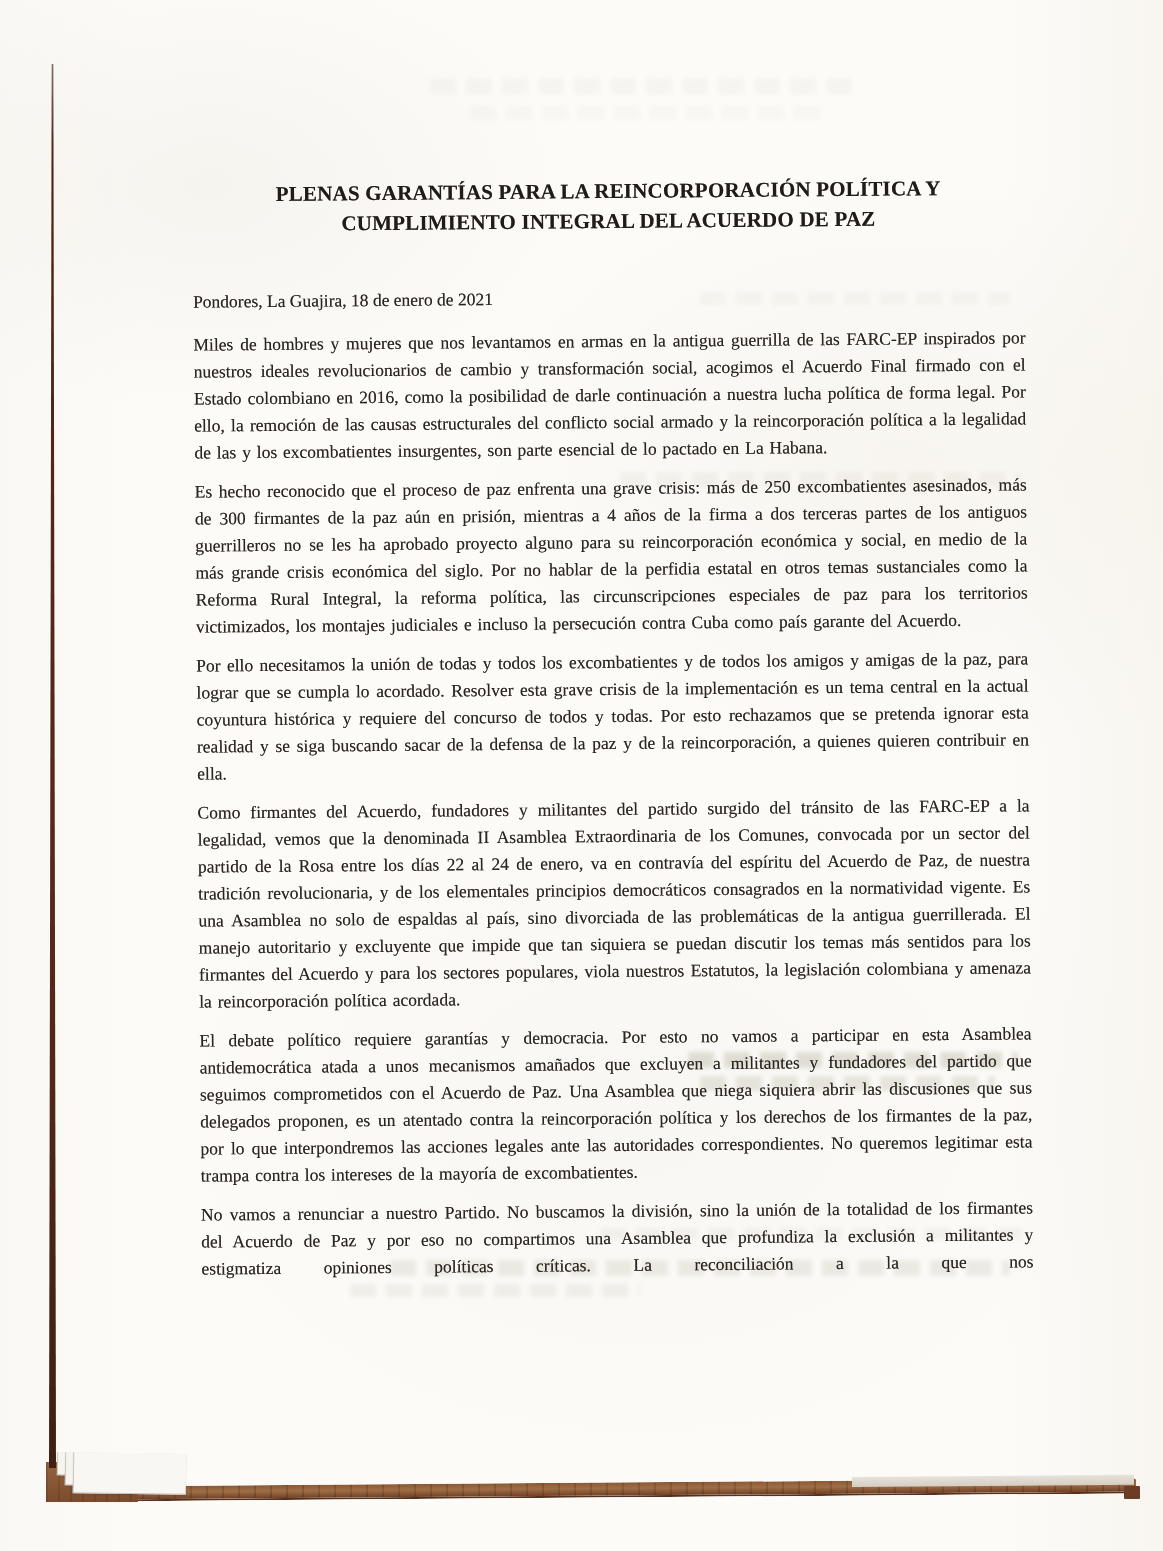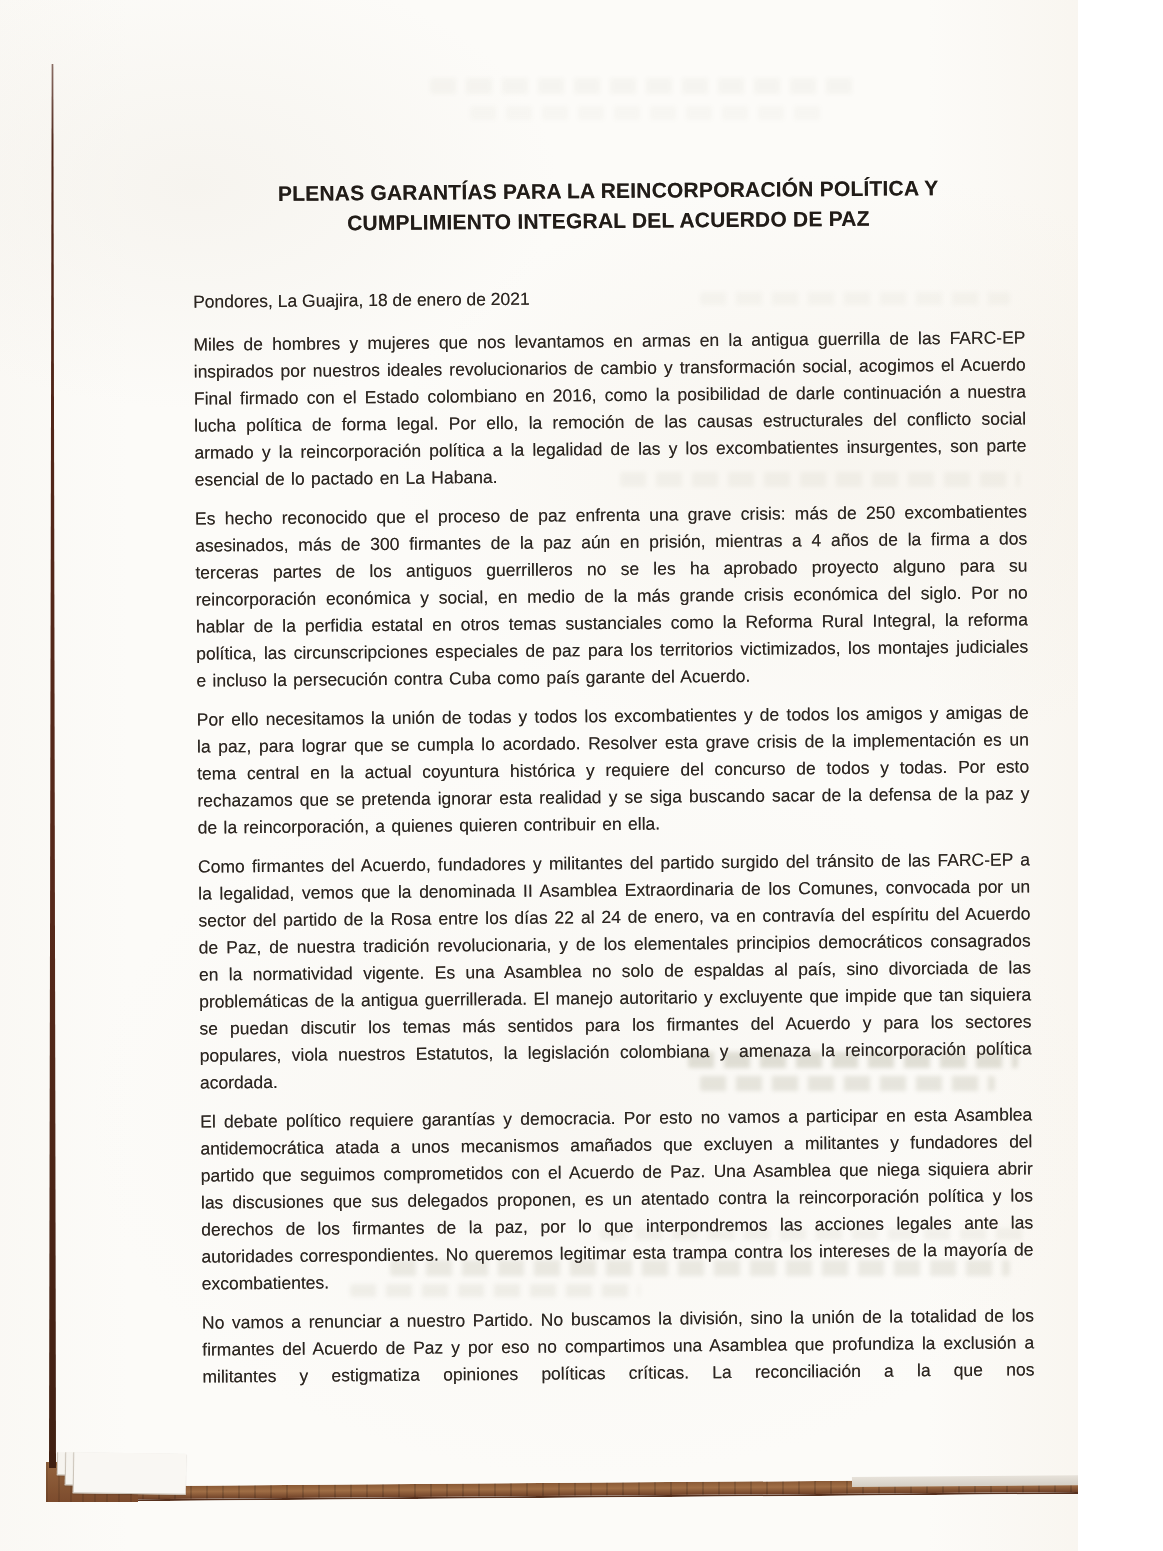--- a/index.html
+++ b/index.html
@@ -4,29 +4,29 @@
 <style>
   :root{
     --paper:#fcfbf8;
     --table:#9c6b43;
     --spine:#4e2418;
     --ink:#2b2520;
   }
   html,body{margin:0;padding:0;background:#fff;}
   .photo{
     position:relative;
-    width:1078px;height:1551px;
+    width:1163px;height:1551px;
     overflow:hidden;
     background:
       radial-gradient(520px 320px at 18% 12%, rgba(236,231,222,.35), rgba(236,231,222,0) 70%),
       radial-gradient(640px 420px at 78% 30%, rgba(238,231,219,.30), rgba(238,231,219,0) 70%),
       radial-gradient(700px 500px at 55% 72%, rgba(240,236,228,.28), rgba(240,236,228,0) 72%),
       linear-gradient(90deg, rgba(244,240,233,.25), rgba(255,255,255,0) 12%, rgba(255,255,255,0) 86%, rgba(243,236,225,.35)),
       var(--paper);
-    font-family:Liberation Sans, sans-serif;
+    font-family:Liberation Serif, serif;
     color:var(--ink);
   }
 
   
   .spine{
     position:absolute;left:49px;top:64px;width:7px;height:1404px;
     background:linear-gradient(180deg, rgba(78,36,24,.65), var(--spine) 6%, #57291a 60%, #402012);
     clip-path:polygon(38% 0, 62% 0, 100% 100%, 0 100%);
   }
 

